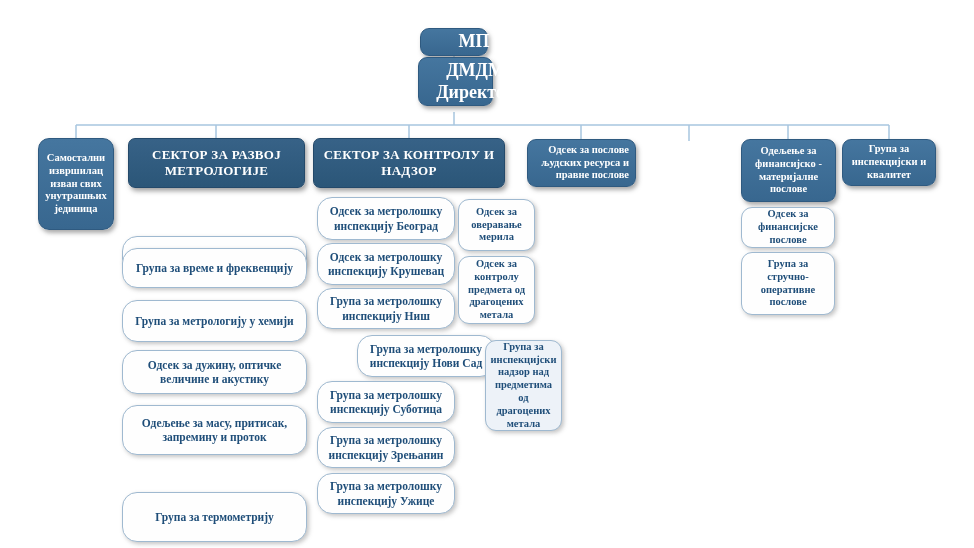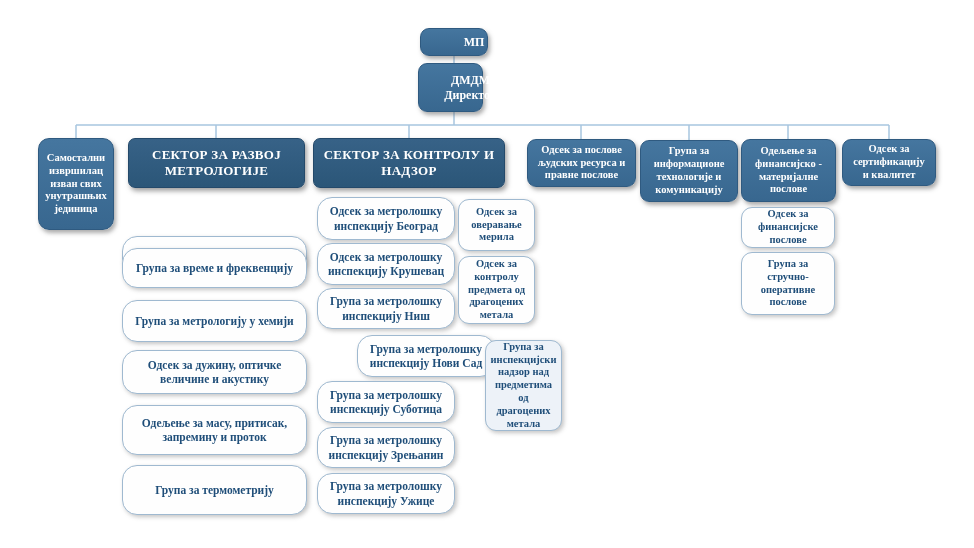--- a/index.html
+++ b/index.html
@@ -28,51 +28,50 @@
   }
   .light{
     background:#FEFEFE;
     border:1px solid #9FB9D0;border-radius:15px;color:#1F4E79;
     font-size:11.5px;
     box-shadow:2px 2px 4px rgba(110,110,110,.4);
   }
   .light.small{font-size:10.5px;border-radius:11px;}
   .tinted{background:#EDF2F8;font-size:10px;margin-left:27px;}
   .prewrap{white-space:pre-line;}
-  .toprow{font-size:12px;border-radius:9px;padding-left:46px;}
+  .toprow{font-size:18px;border-radius:9px;padding-left:46px;}
 </style>
 </head>
 <body>
 
 <div id="canvas">
 
   <svg class="connectors" width="974" height="548" viewBox="0 0 974 548">
     <path d="M454 56 V63 M454 112 V125 M76 125 H889
              M76 125 V139 M216 125 V139 M409 125 V139 M581 125 V140
              M689 125 V141 M788 125 V140 M889 125 V140" stroke="#A8C6E0" stroke-width="1.5" fill="none"></path>
   </svg>
 
   <div class="node medium toprow" style="left:420px;top:28px;width:68px;height:28px;">МП</div>
-  <div class="node medium toprow prewrap" style="left:418px;top:63px;width:65px;height:49px;">ДМДМ
+  <div class="node medium toprow prewrap" style="left:418px;top:57px;width:75px;height:49px;">ДМДМ
 Директор</div>
 
   <div class="node medium" style="left:38px;top:138px;width:76px;height:92px;border-radius:11px;">Самостални извршилац изван свих унутрашњих јединица</div>
   <div class="node dark" style="left:128px;top:138px;width:177px;height:50px;">СЕКТОР ЗА РАЗВОЈ МЕТРОЛОГИЈЕ</div>
   <div class="node dark" style="left:313px;top:138px;width:192px;height:50px;">СЕКТОР ЗА КОНТРОЛУ И НАДЗОР</div>
-  <div class="node medium" style="left:527px;top:139px;width:109px;height:48px;">Одсек за послове људских ресурса и правне послове</div>
-  <div class="node medium" style="left:640px;top:140px;width:98px;height:62px;">Група за информационе технологије и комуникацију</div>
+  <div class="node medium" style="left:527px;top:139px;width:109px;height:48px;text-align:right;">Одсек за послове људских ресурса и правне послове</div>
   <div class="node medium" style="left:741px;top:139px;width:95px;height:63px;">Одељење за финансијско - материјалне послове</div>
-  <div class="node medium" style="left:842px;top:139px;width:94px;height:47px;">Одсек за сертификацију и квалитет</div>
+  <div class="node medium" style="left:842px;top:139px;width:94px;height:47px;">Група за инспекцијски и квалитет</div>
 
   <div class="node light" style="left:122px;top:200px;width:185px;height:38px;margin-top:36px;">Одсек за електричне величине</div>
   <div class="node light" style="left:122px;top:248px;width:185px;height:40px;">Група за време и фреквенцију</div>
   <div class="node light" style="left:122px;top:300px;width:185px;height:42px;">Група за метрологију у хемији</div>
   <div class="node light" style="left:122px;top:350px;width:185px;height:44px;">Одсек за дужину, оптичке величине и акустику</div>
   <div class="node light" style="left:122px;top:405px;width:185px;height:50px;">Одељење за масу, притисак, запремину и проток</div>
-  <div class="node light" style="left:122px;top:465px;width:185px;height:50px;">Група за термометрију</div>
+  <div class="node light" style="left:122px;top:492px;width:185px;height:50px;">Група за термометрију</div>
 
   <div class="node light" style="left:317px;top:197px;width:138px;height:43px;">Одсек за метролошку инспекцију Београд</div>
   <div class="node light" style="left:317px;top:243px;width:138px;height:42px;">Одсек за метролошку инспекцију Крушевац</div>
   <div class="node light" style="left:317px;top:288px;width:138px;height:41px;border-radius:15px;">Група за метролошку инспекцију Ниш</div>
   <div class="node light" style="left:317px;top:335px;width:138px;height:42px;margin-left:40px;">Група за метролошку инспекцију Нови Сад</div>
   <div class="node light" style="left:317px;top:381px;width:138px;height:42px;">Група за метролошку инспекцију Суботица</div>
   <div class="node light" style="left:317px;top:427px;width:138px;height:41px;">Група за метролошку инспекцију Зрењанин</div>
   <div class="node light" style="left:317px;top:473px;width:138px;height:41px;">Група за метролошку инспекцију Ужице</div>
 
   <div class="node light small" style="left:458px;top:199px;width:77px;height:52px;">Одсек за оверавање мерила</div>

